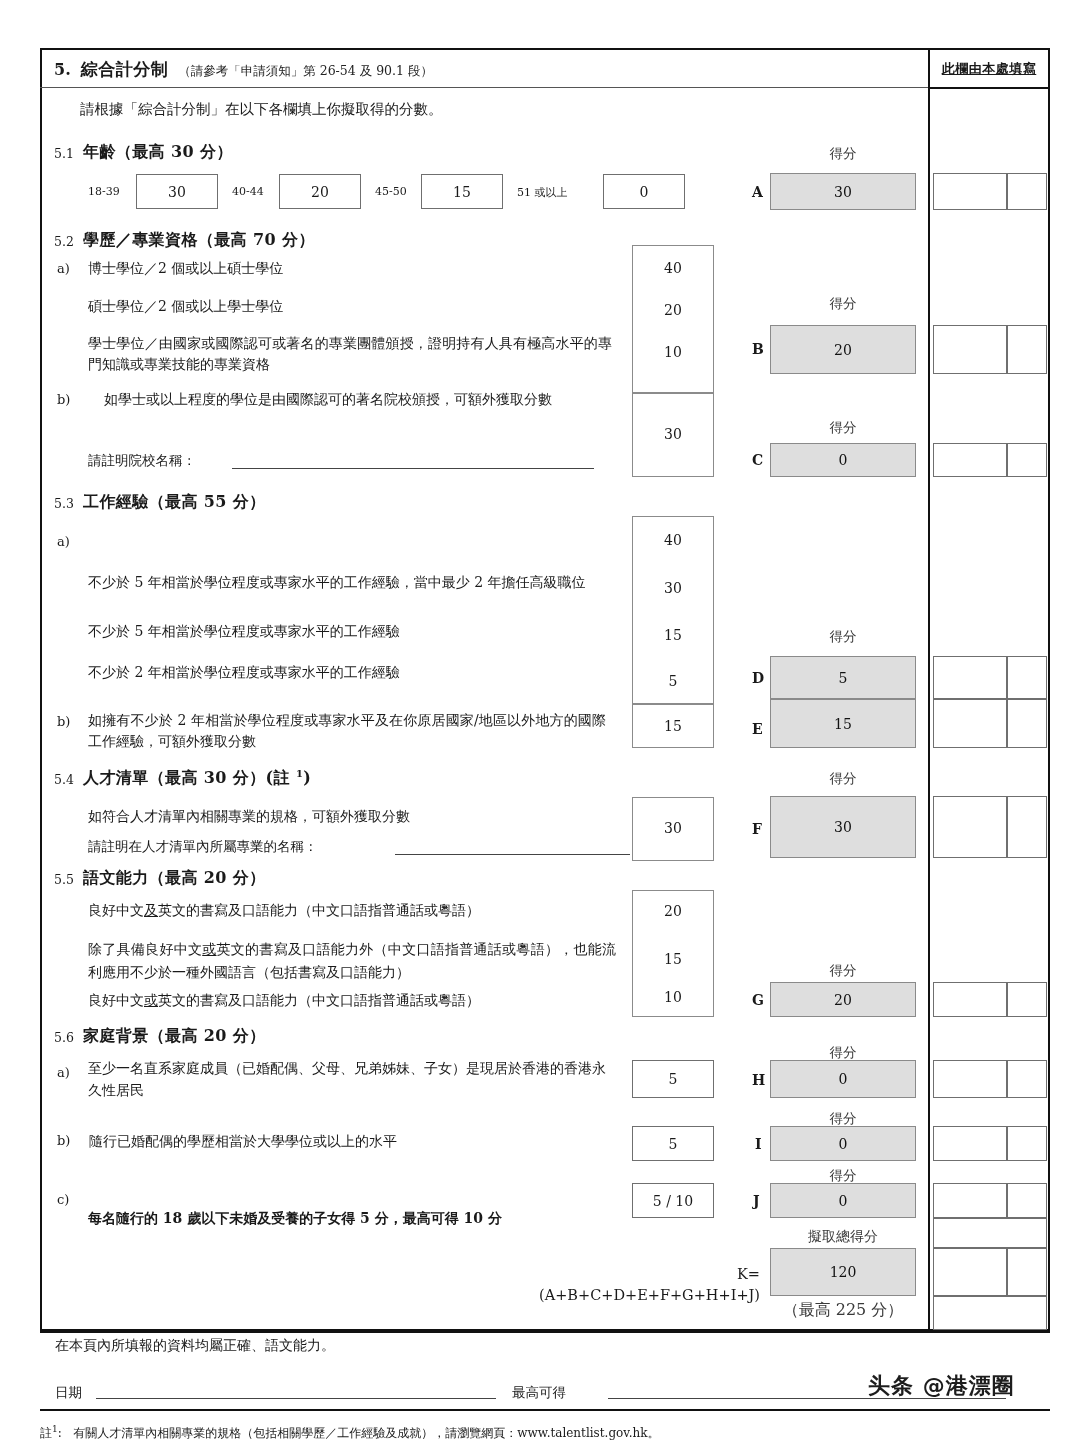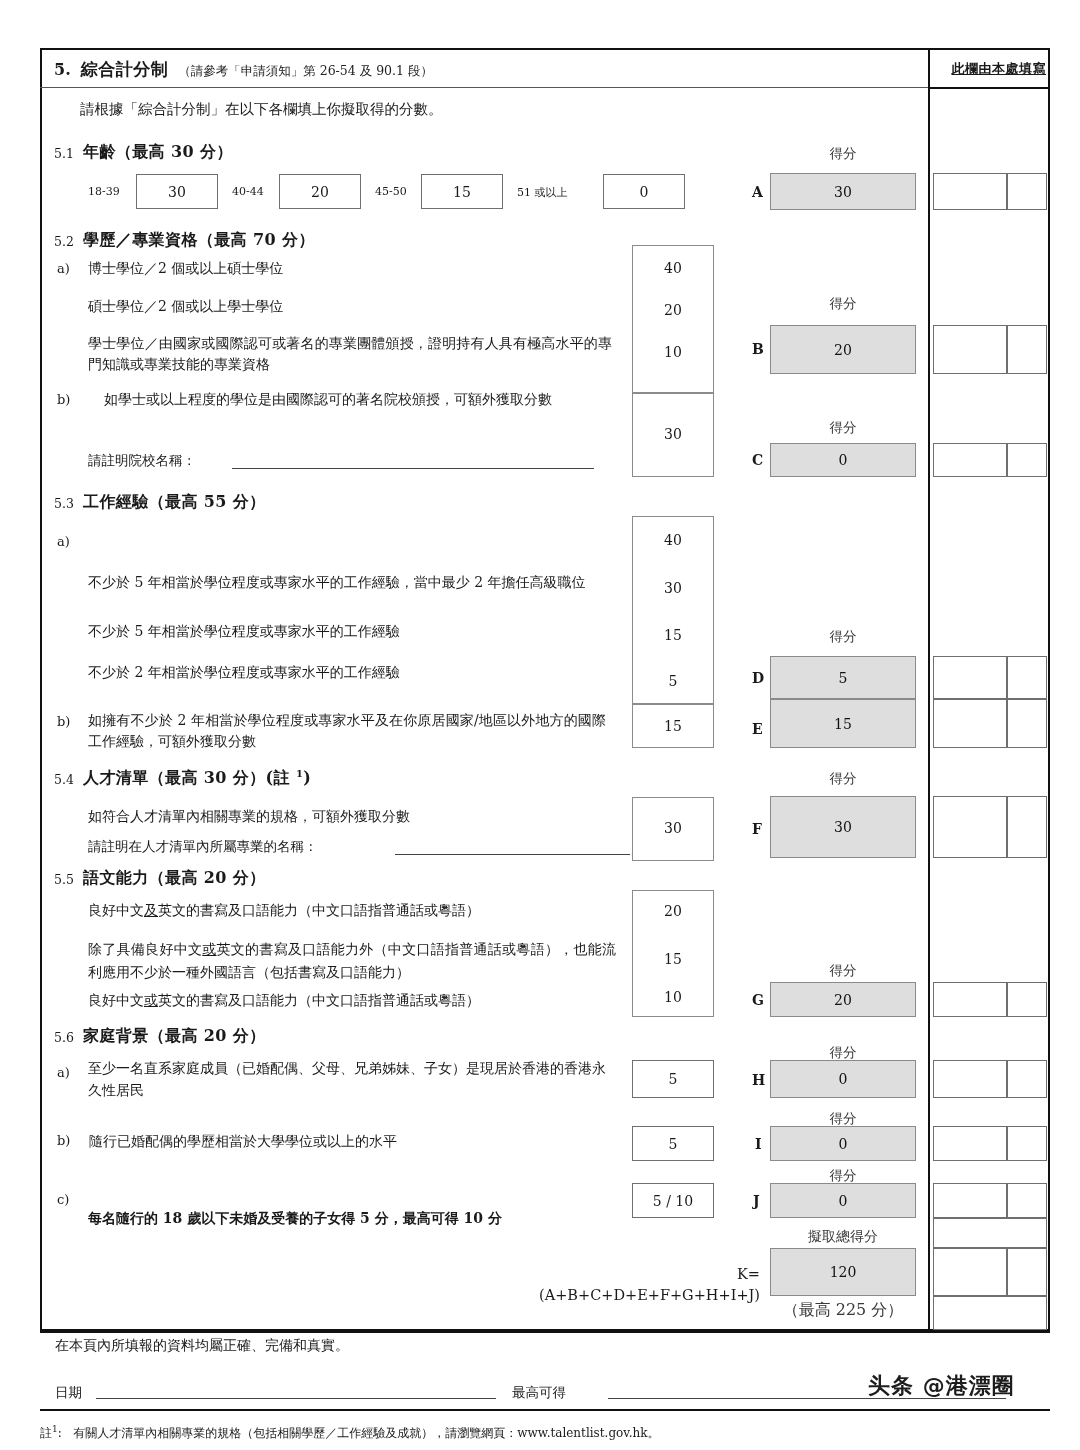--- a/index.html
+++ b/index.html
@@ -34,21 +34,21 @@
   
   .sec-no{font-weight:bold;font-size:16px;}
   .sec-title-row{
     position:absolute;left:54px;top:58px;width:860px;
     display:flex;align-items:baseline;gap:10px;
   }
   .sec-title{font-weight:bold;font-size:17px;letter-spacing:.5px;}
   .sec-ref{font-size:12.5px;color:#222;}
   .official-label{
     position:absolute;left:932px;top:60px;width:114px;
-    text-align:right;font-size:13px;font-weight:bold;
+    text-align:center;font-size:13px;font-weight:bold;
     text-decoration:underline;letter-spacing:.5px;
   }
 
   .intro{
     position:absolute;left:80px;top:100px;width:820px;
     font-size:14.5px;
   }
 
   
   .num{position:absolute;font-size:12.5px;}
@@ -288,21 +288,21 @@
   <div class="body-text" style="left:530px;top:1264px;width:230px;text-align:right;font-size:14.5px;">K=(A+B+C+D+E+F+G+H+I+J)</div>
   <div class="score" style="left:770px;top:1248px;width:146px;height:48px;">120</div>
   <div class="defen" style="left:768px;top:1300px;font-size:16px;">（最高 225 分）</div>
 
   <div class="ocell" style="left:933px;top:1218px;width:114px;height:30px;"></div>
   <div class="ocell" style="left:933px;top:1248px;width:74px;height:48px;"></div>
   <div class="ocell" style="left:1007px;top:1248px;width:40px;height:48px;"></div>
   <div class="ocell" style="left:933px;top:1296px;width:114px;height:34px;"></div>
 
   <div class="decl-rule"></div>
-  <div class="decl-text">在本頁內所填報的資料均屬正確、完備和真實。</div>
+  <div class="decl-text">在本頁內所填報的資料均屬正確、語文能力。</div>
 
   <div class="f-label" style="left:55px;top:1384px;">日期</div>
   <div class="writeline" style="left:96px;top:1398px;width:400px;"></div>
   <div class="f-label" style="left:512px;top:1384px;">最高可得</div>
   <div class="writeline" style="left:608px;top:1398px;width:398px;"></div>
 
   <div style="position:absolute;left:40px;top:1409px;width:1010px;border-top:2px solid #111;"></div>
 
   <div class="footnote">
     <span>註</span><span class="fn-sup">1</span><span>:</span>&nbsp;&nbsp;&nbsp;<span>有關人才清單內相關專業的規格（包括相關學歷／工作經驗及成就），請瀏覽網頁：www.talentlist.gov.hk。</span>

